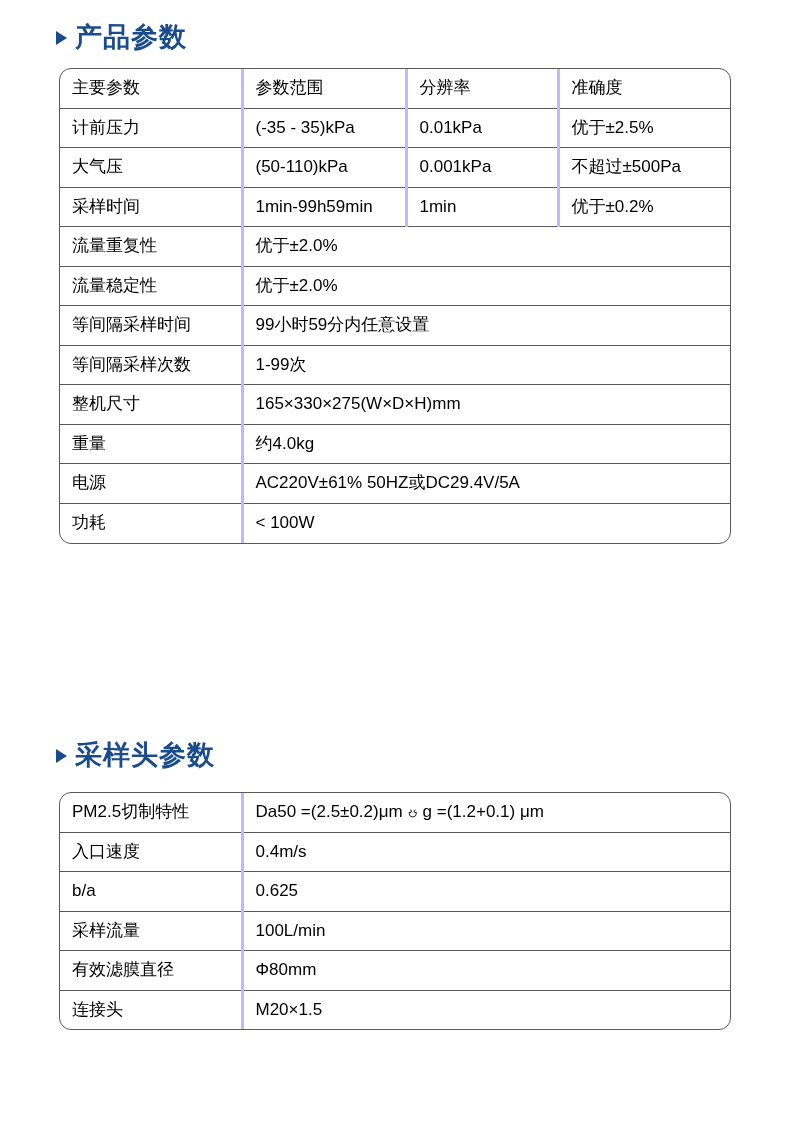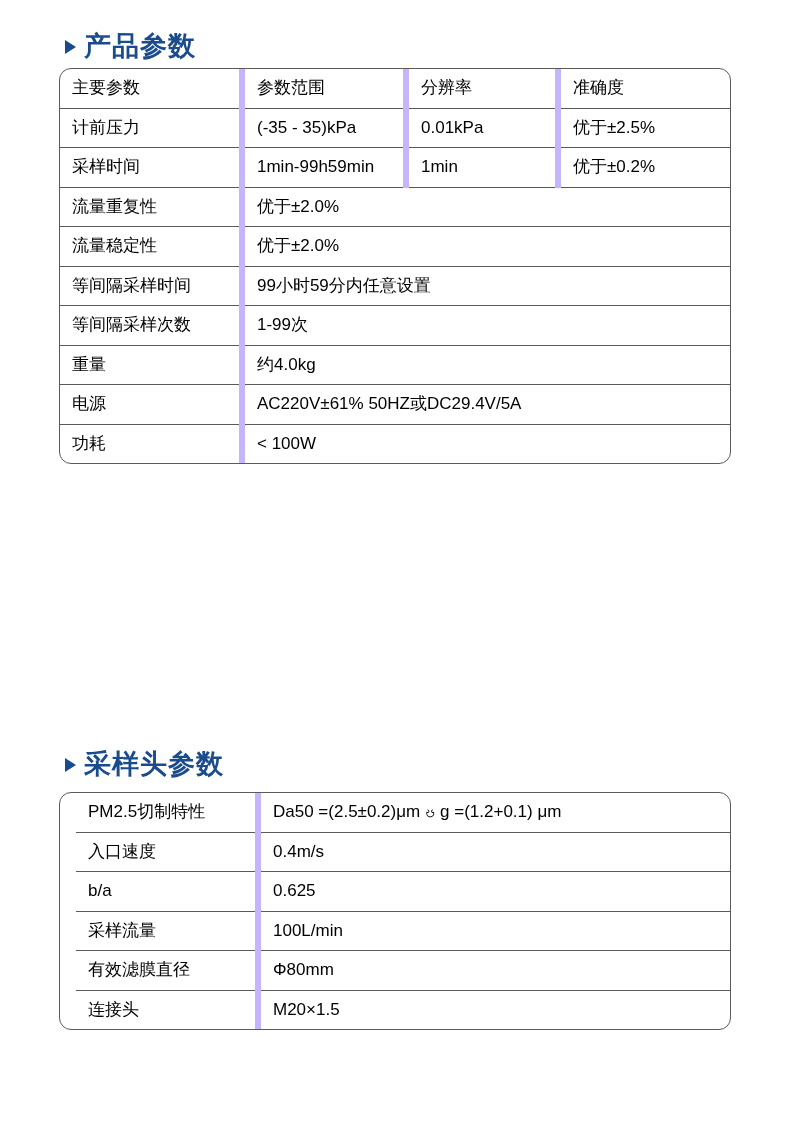--- a/index.html
+++ b/index.html
@@ -20,21 +20,21 @@
     height: 1130px;
     box-sizing: border-box;
     padding: 0;
   }
 
   
   .section-head {
     display: flex;
     align-items: center;
     gap: 8px;
-    margin: 13px;
+    margin: 4px;
     padding: 0;
   }
   .section-head .tri {
     width: 0;
     height: 0;
     border-left: 11px solid #1a4b8c;
     border-top: 7px solid transparent;
     border-bottom: 7px solid transparent;
     display: block;
   }
@@ -53,21 +53,21 @@
     overflow: hidden;
     box-sizing: border-box;
   }
   table.spec {
     border-collapse: collapse;
     width: 100%;
     table-layout: fixed;
     font-size: 17px;
   }
   table.spec td {
-    border-right: 6px solid #c4b5fd;
+    border-right: 3px solid #c4b5fd;
     border-bottom: 1px solid #5a5a5a;
     padding: 9px 12px 10px 12px;
     vertical-align: middle;
     line-height: 1.15;
     white-space: nowrap;
     overflow: hidden;
   }
   table.spec tr:last-child td {
     border-bottom: none;
   }
@@ -82,21 +82,21 @@
   #product-table col.c4 { width: auto; }
 
   
   #sampler-table col.c1 { width: 182px; }
   #sampler-table col.c2 { width: auto; }
 
   
   #product-heading { position: absolute; left: 52px; top: 20px; }
   #product-table-wrap { position: absolute; left: 59px; top: 68px; width: 672px; }
   #sampler-heading { position: absolute; left: 52px; top: 738px; }
-  #sampler-table-wrap { position: absolute; left: 59px; top: 792px; width: 672px; padding-left: 16px; }
+  #sampler-table-wrap { position: absolute; left: 59px; top: 792px; width: 672px; }
 </style>
 </head>
 <body>
 
 <div class="page">
 
   <div class="section-head" id="product-heading">
     <span class="tri"></span>
     <span class="title">产品参数</span>
   </div>
@@ -117,20 +117,26 @@
           <td>准确度</td>
         </tr>
 
         <tr>
           <td>计前压力</td>
           <td>(-35 - 35)kPa</td>
           <td>0.01kPa</td>
           <td>优于±2.5%</td>
         </tr>
 
+        <tr>
+          <td>大气压</td>
+          <td>(50-110)kPa</td>
+          <td>0.001kPa</td>
+          <td>不超过±500Pa</td>
+        </tr>
 
         <tr>
           <td>采样时间</td>
           <td>1min-99h59min</td>
           <td>1min</td>
           <td>优于±0.2%</td>
         </tr>
 
         <tr>
           <td>流量重复性</td>
@@ -147,20 +153,24 @@
           <td>等间隔采样时间</td>
           <td colspan="3">99小时59分内任意设置</td>
         </tr>
 
         <tr>
           <td>等间隔采样次数</td>
           <td colspan="3">1-99次</td>
         </tr>
 
 
+        <tr>
+          <td>整机尺寸</td>
+          <td colspan="3">165×330×275(W×D×H)mm</td>
+        </tr>
 
         <tr>
           <td>重量</td>
           <td colspan="3">约4.0kg</td>
         </tr>
 
         <tr>
           <td>电源</td>
           <td colspan="3">AC220V±61% 50HZ或DC29.4V/5A</td>
         </tr>

